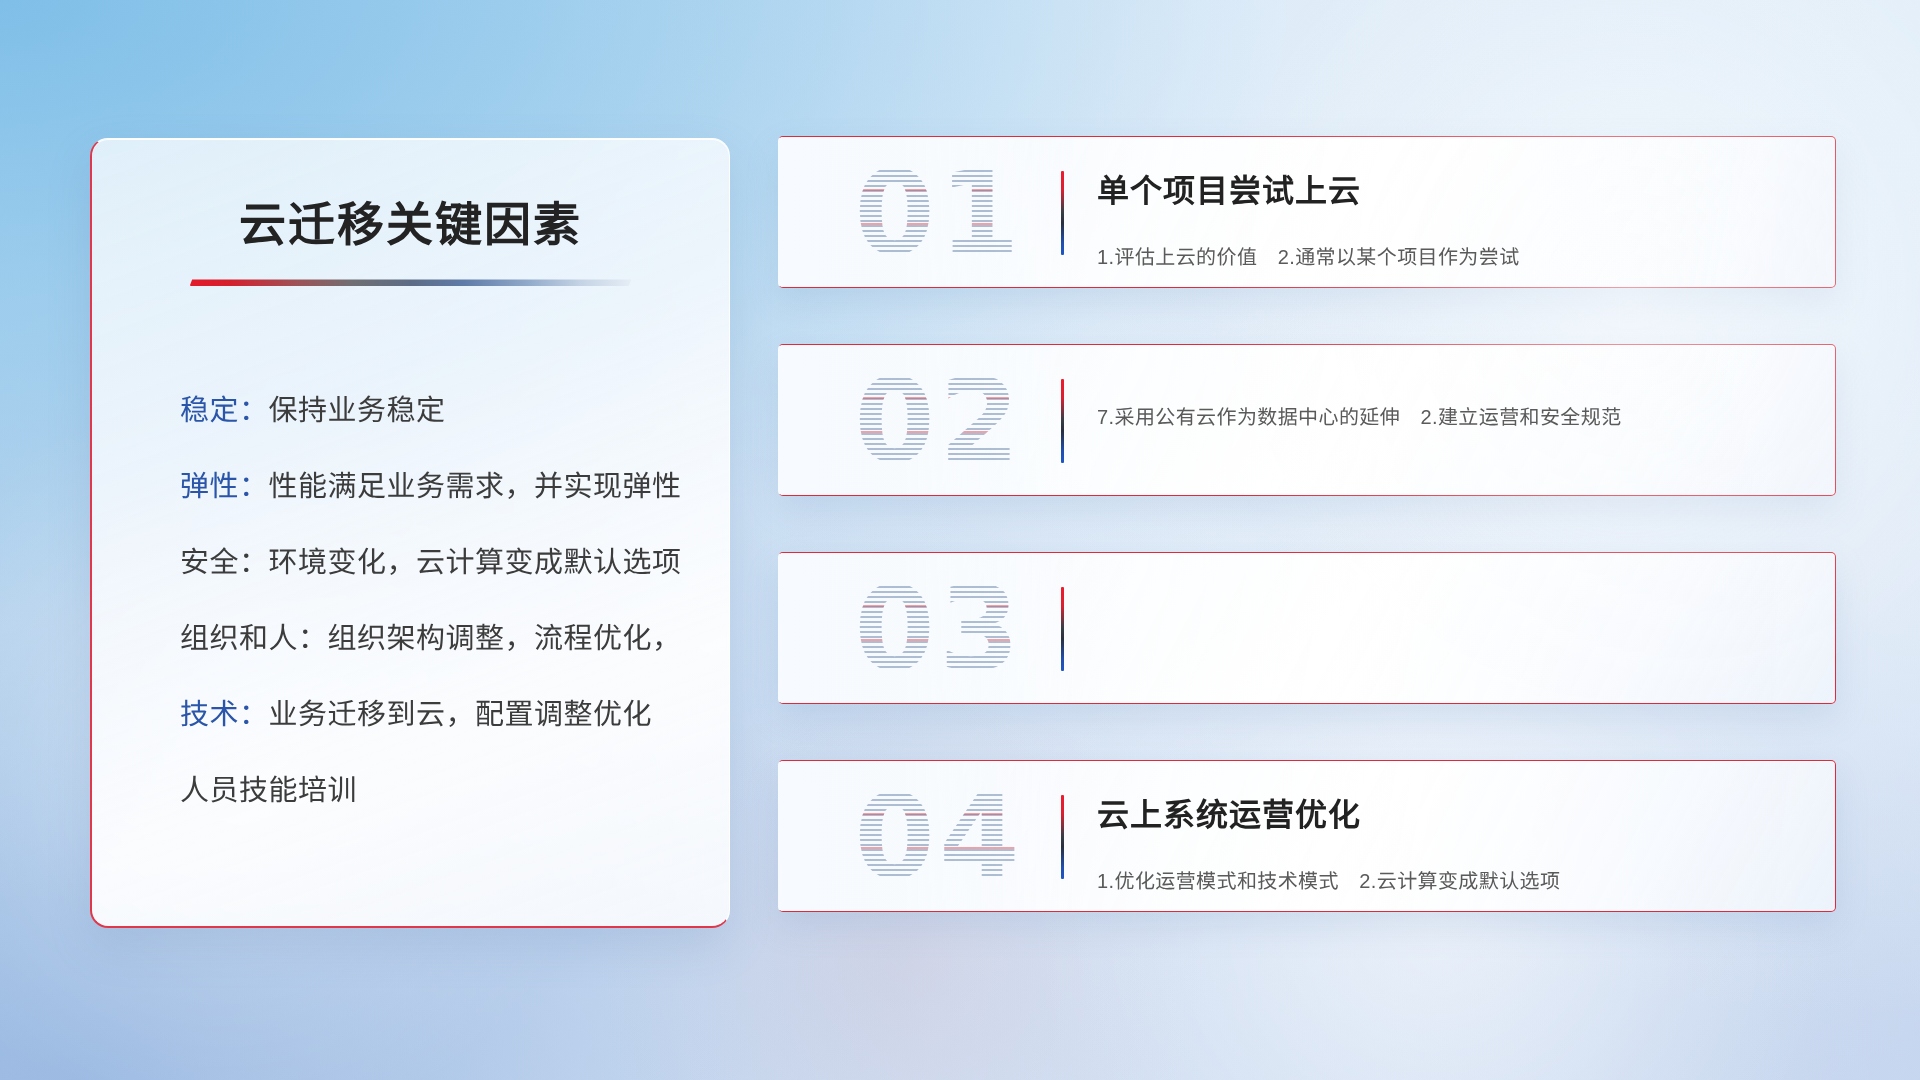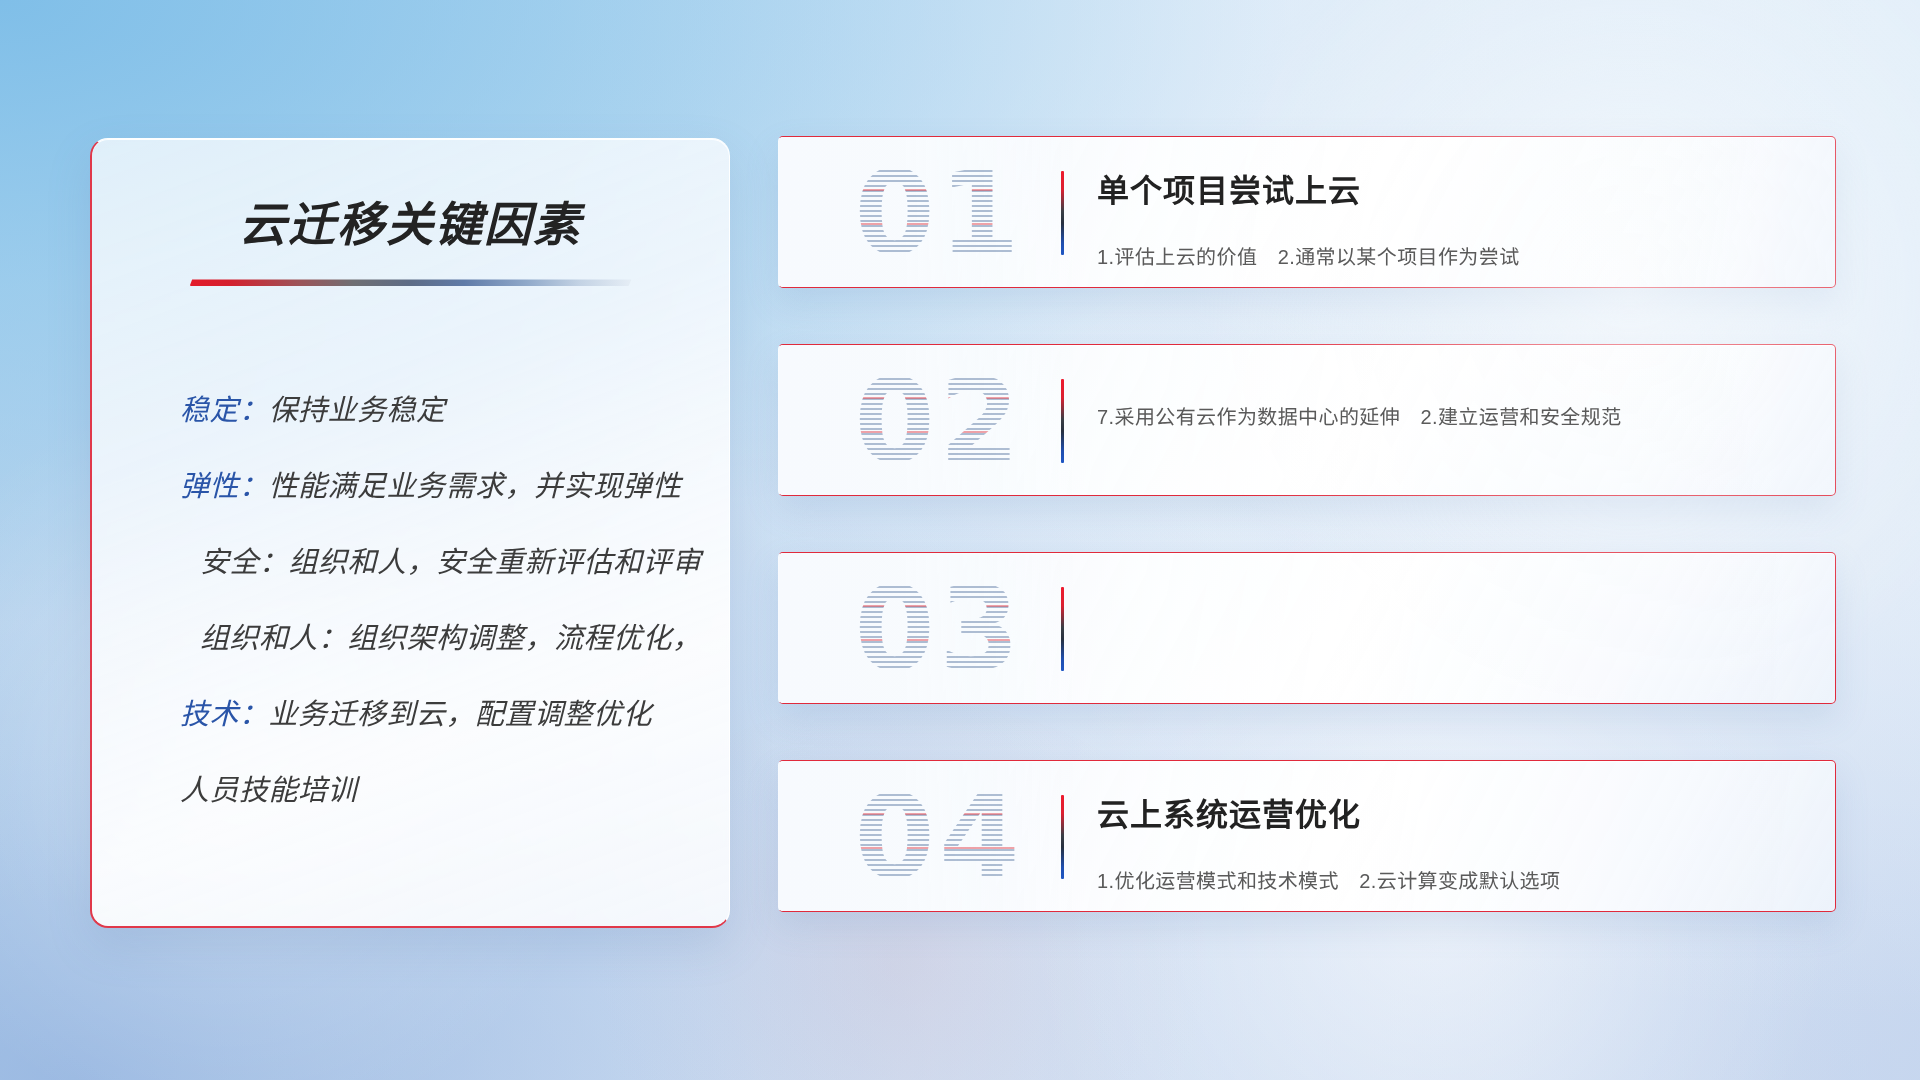--- a/index.html
+++ b/index.html
@@ -99,21 +99,20 @@
     backdrop-filter: blur(3px);
     box-sizing: border-box;
     overflow: hidden;
   }
   .left-inner {
     position: relative;
     width: 100%;
     height: 100%;
     padding: 52px 48px 40px 48px;
     box-sizing: border-box;
-    font-style: italic;
   }
   .panel-title {
     font-size: 47px;
     font-weight: bold;
     color: #232323;
     letter-spacing: 2px;
     text-align: center;
     line-height: 1.2;
     margin: 6px 0 0 0;
     white-space: nowrap;
@@ -136,21 +135,21 @@
     padding-left: 40px;
   }
   .factor-line {
     font-size: 29px;
     line-height: 76px;
     color: #3c3c3c;
     white-space: nowrap;
     letter-spacing: 0.5px;
   }
   .factor-line .lbl { color: #2a55a8; }
-  .factor-line .lbl.plain { color: #3c3c3c; margin-left: 20px; }
+  .factor-line .lbl.plain { color: #3c3c3c; }
   .factor-line .txt { color: #3c3c3c; }
 
   
   .steps {
     position: absolute;
     left: 778px;
     top: 136px;
     width: 1058px;
   }
   .step-card {
@@ -299,21 +298,21 @@
       <div class="title-rule"></div>
 
       <div class="factors">
         <div class="factor-line">
           <span class="lbl">稳定：</span><span class="txt">保持业务稳定</span>
         </div>
         <div class="factor-line">
           <span class="lbl">弹性：</span><span class="txt">性能满足业务需求，并实现弹性</span>
         </div>
         <div class="factor-line">
-          <span class="lbl plain">安全：</span><span class="txt">组织和人，安全重新评估和评审</span>
+          <span class="lbl plain">安全：</span><span class="txt">环境变化，云计算变成默认选项</span>
         </div>
         <div class="factor-line">
           <span class="lbl plain">组织和人：</span><span class="txt">组织架构调整，流程优化，</span>
         </div>
         <div class="factor-line">
           <span class="lbl">技术：</span><span class="txt">业务迁移到云，配置调整优化</span>
         </div>
         <div class="factor-line">
           <span class="txt">人员技能培训</span>
         </div>

